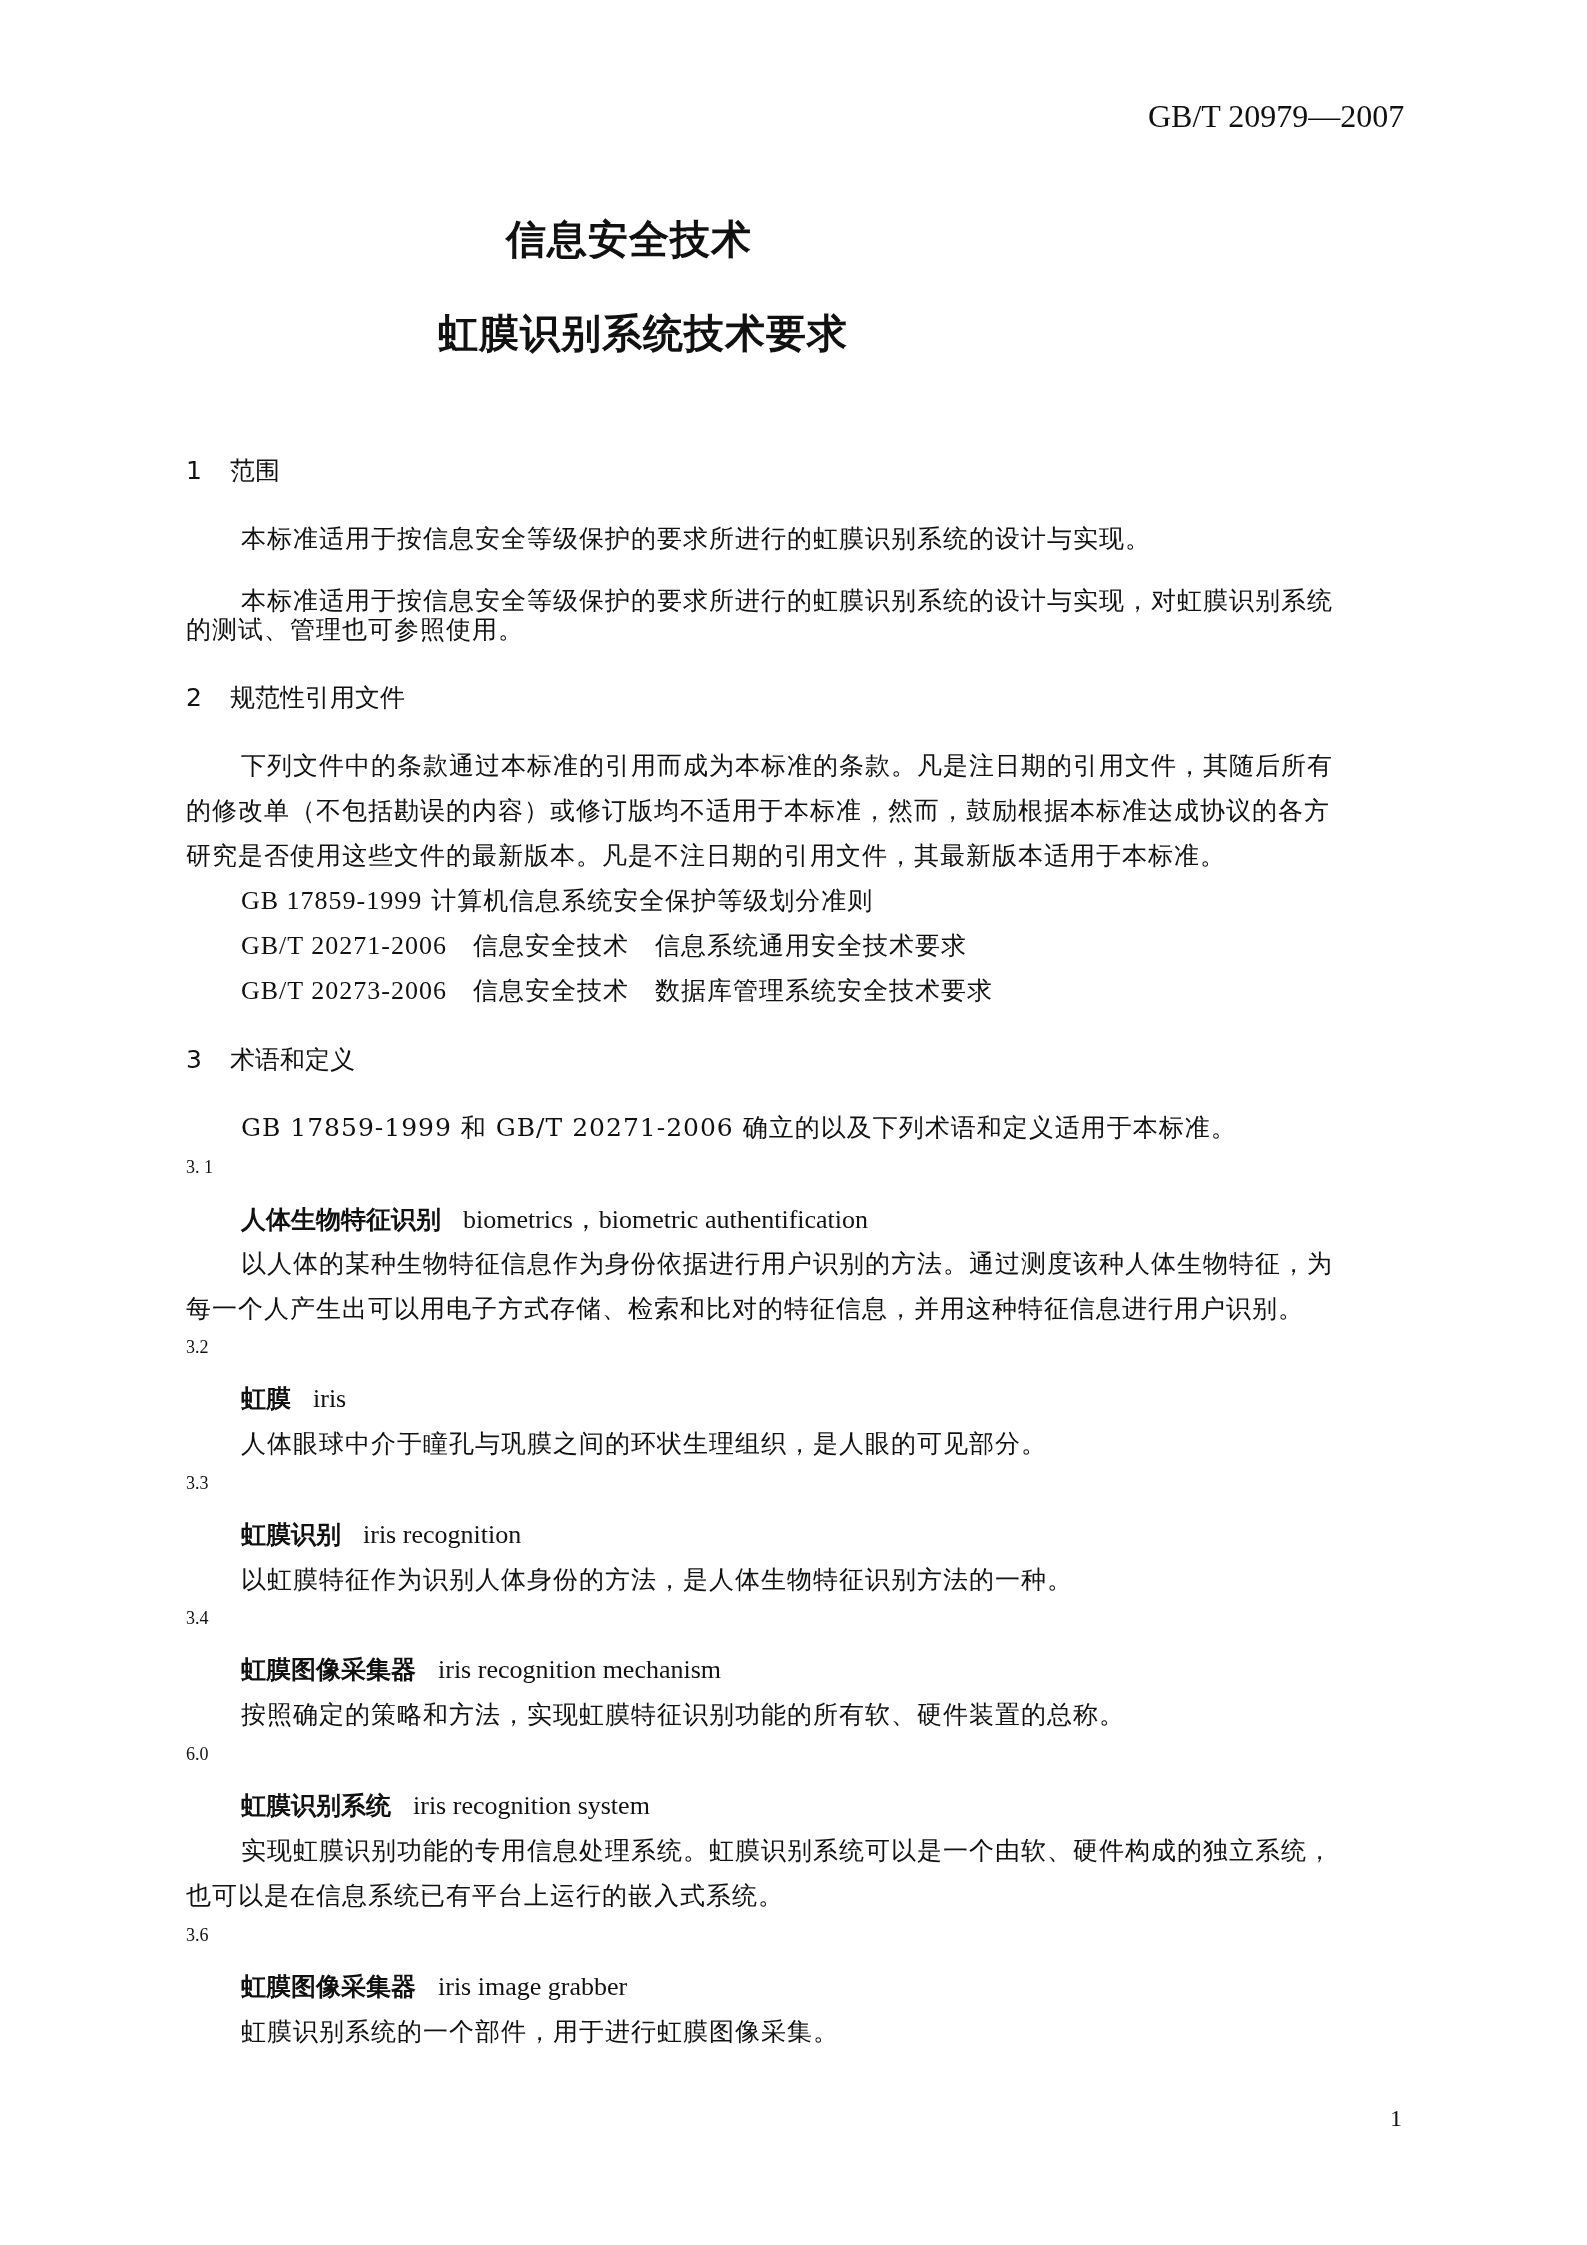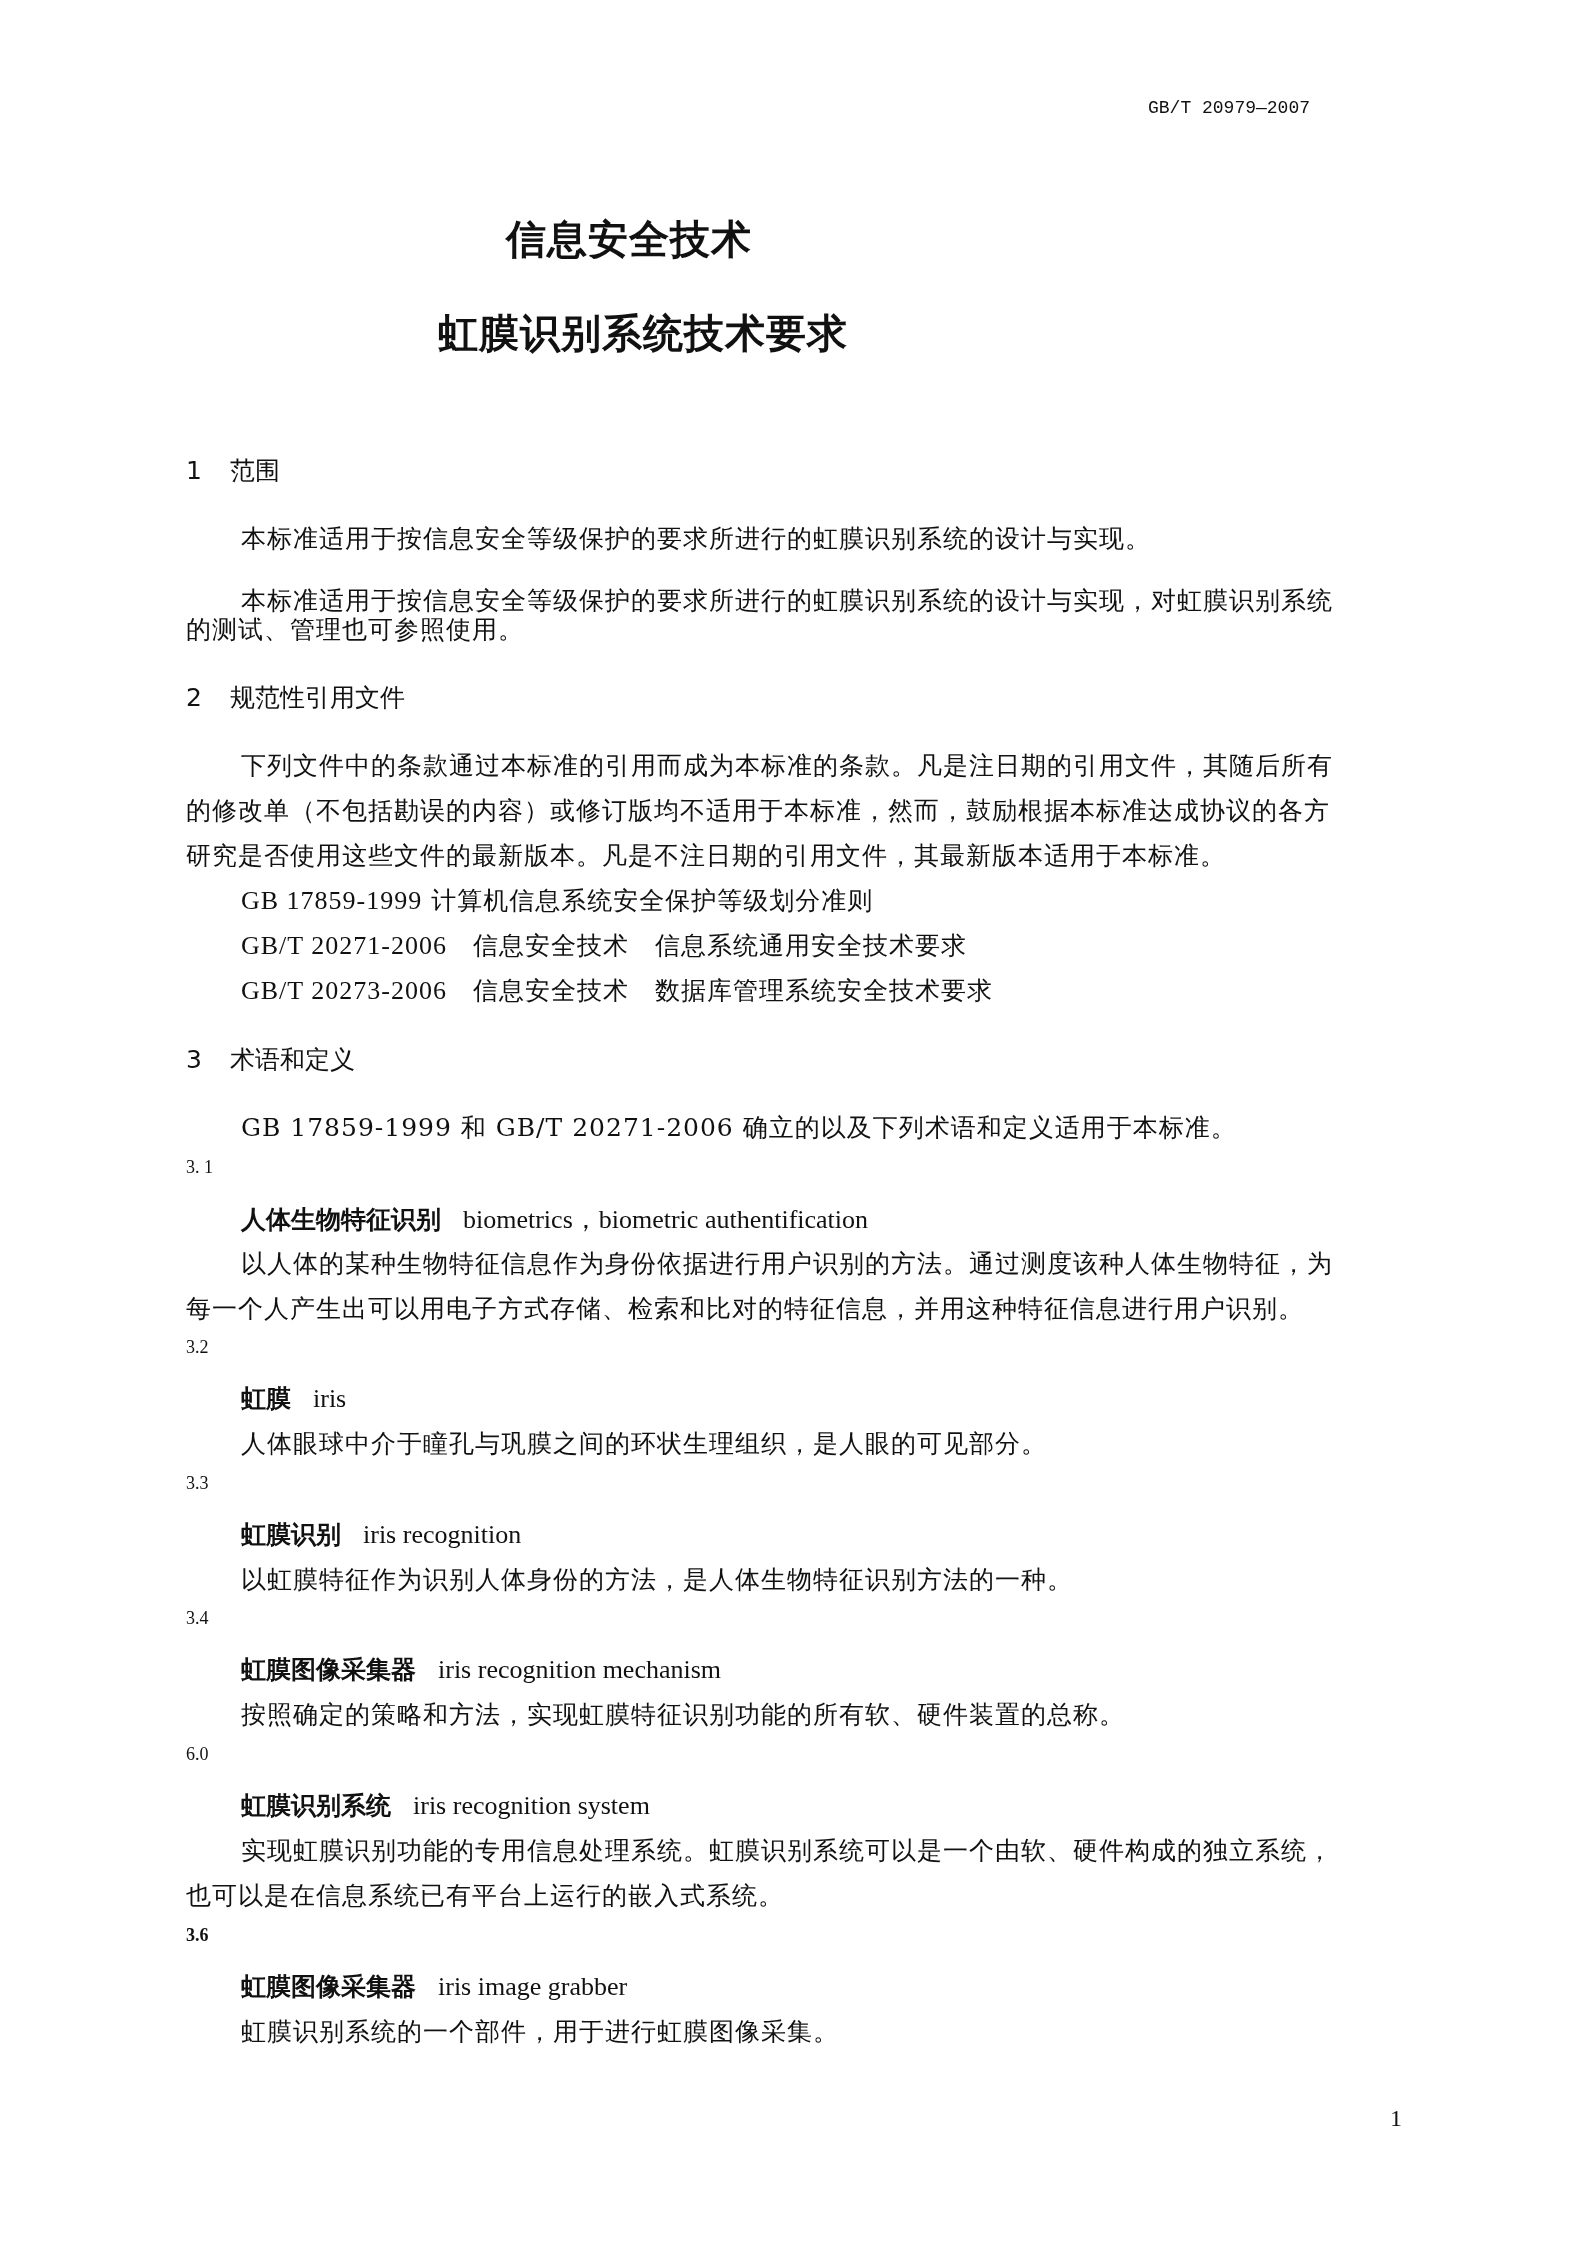--- a/index.html
+++ b/index.html
@@ -1,18 +1,18 @@
 <!DOCTYPE html>
 <html><head>
 <meta charset="utf-8">
 <style>
   html, body { margin:0; padding:0; background:#ffffff; }
   body { width:1587px; height:2245px; position:relative; font-family:"DejaVu Serif","Liberation Serif",serif; color:#111; overflow:hidden; }
   .abs { position:absolute; white-space:nowrap; }
-  .std-code { top:98px; left:1148px; font-family:Liberation Mono, monospace; font-size:18px; }
+  .std-code { top:98px; left:1148px; font-family:Liberation Serif, serif; font-size:32px; }
   .title { left:0; width:1258px; text-align:center; font-family:"DejaVu Sans","Liberation Sans",sans-serif; font-size:40px; font-weight:bold; letter-spacing:1px; }
   .h { left:186px; font-family:"DejaVu Sans","Liberation Sans",sans-serif; font-size:25px; }
   .h .num { display:inline-block; width:44px; }
   .p { font-size:25px; letter-spacing:1px; }
   .ind { left:241px; }
   .flush { left:186px; }
   .term-num { left:186px; font-family:"Liberation Serif",serif; font-size:18px; }
   .term { left:241px; font-size:26px; }
   .term .zh { font-family:"DejaVu Sans","Liberation Sans",sans-serif; font-weight:bold; font-size:25px; }
   .term .en { font-family:"Liberation Serif",serif; margin-left:22px; }
@@ -80,19 +80,19 @@
 </div>
 <div class="abs p ind" style="top:1698px;">按照确定的策略和方法，实现虹膜特征识别功能的所有软、硬件装置的总称。</div>
 
 <div class="abs term-num" style="top:1744px;">6.0</div>
 <div class="abs term" style="top:1789px;">
   <span class="zh">虹膜识别系统</span><span class="en">iris recognition system</span>
 </div>
 <div class="abs p ind" style="top:1834px;">实现虹膜识别功能的专用信息处理系统。虹膜识别系统可以是一个由软、硬件构成的独立系统，</div>
 <div class="abs p flush" style="top:1879px;">也可以是在信息系统已有平台上运行的嵌入式系统。</div>
 
-<div class="abs term-num" style="top:1925px;font-weight:bold;">3.6</div>
+<div class="abs term-num" style="top:1925px;">3.6</div>
 <div class="abs term" style="top:1970px;">
   <span class="zh">虹膜图像采集器</span><span class="en">iris image grabber</span>
 </div>
 <div class="abs p ind" style="top:2015px;">虹膜识别系统的一个部件，用于进行虹膜图像采集。</div>
 
 <div class="abs page-num">1</div>
 
 </body></html>

